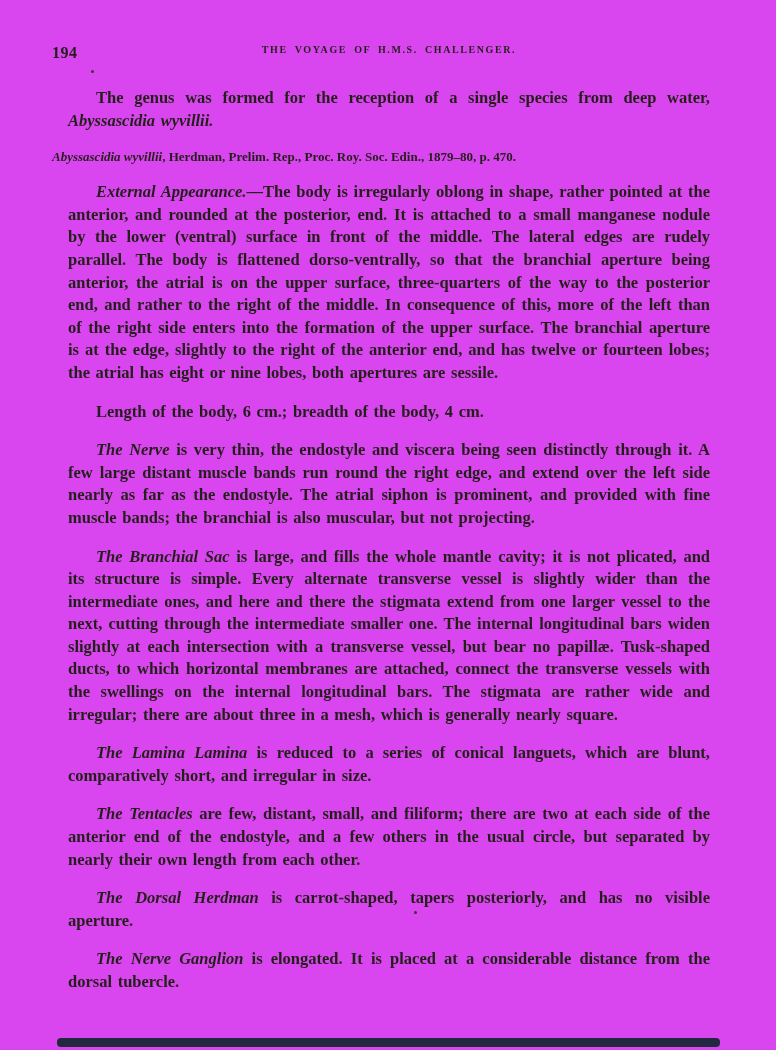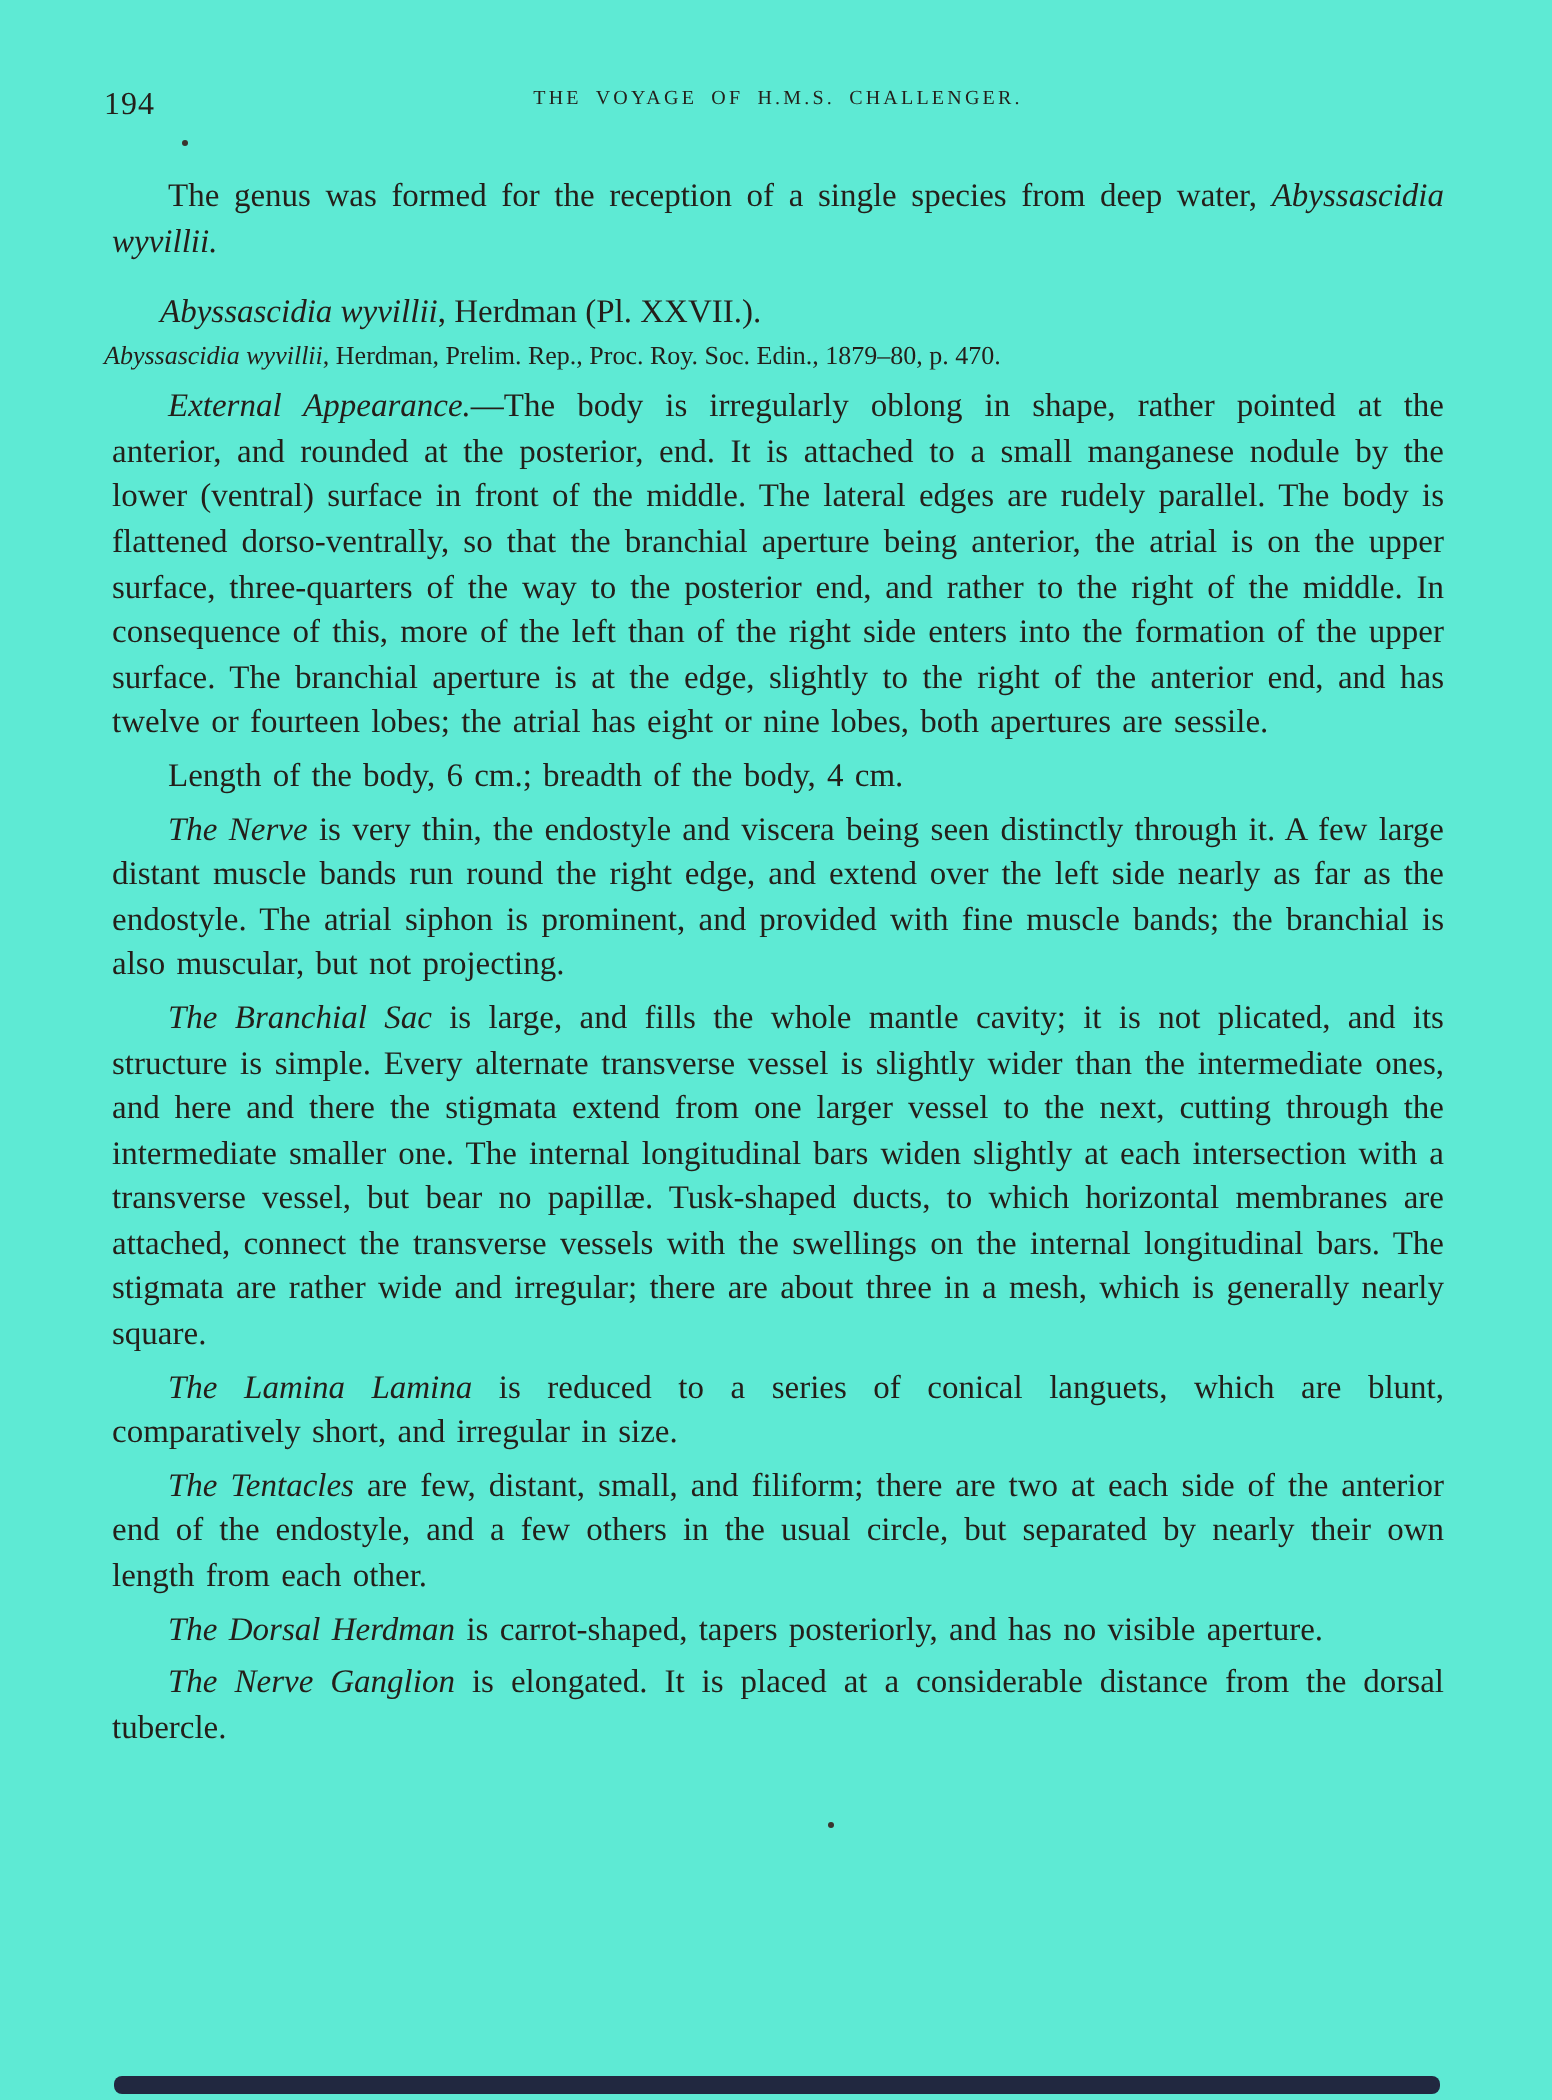--- a/index.html
+++ b/index.html
@@ -4,46 +4,47 @@
 <style>
   html, body { margin: 0; padding: 0; }
   body {
     width: 776px; height: 1050px;
     background: #e8e6e1;
     font-family: "Liberation Serif", "DejaVu Serif", serif;
   }
   .page {
     position: relative;
     width: 776px; height: 1050px;
-    background: #5eead4;
+    background: #d946ef;
     color: #241f1a;
     overflow: hidden;
     box-sizing: border-box;
     padding: 44px 50px 0 52px;
+    font-weight: bold;
   }
   .running-head {
     position: relative;
     height: 20px;
     margin-bottom: 23px;
   }
   .page-num {
     position: absolute;
     left: 0; top: 0;
     font-size: 16px;
     letter-spacing: 0.5px;
   }
   .running-title {
     display: block;
     text-align: center;
     font-size: 10px;
     letter-spacing: 1.6px;
     word-spacing: 3px;
   }
   .para {
-    margin: 4px;
+    margin: 16px;
     font-size: 16.5px;
     line-height: 22.6px;
     text-align: justify;
     text-indent: 28px;
     word-spacing: 1.5px;
   }
   .para i.lead { font-style: italic; }
   .species-heading {
     margin: 13px 0 2px;
     font-size: 16.5px;
@@ -78,21 +79,20 @@
 
   <header class="running-head">
     <span class="page-num">194</span>
     <span class="running-title">THE VOYAGE OF H.M.S. CHALLENGER.</span>
   </header>
 
   <main>
 
     <p class="para"><span>The genus was formed for the reception of a single species from deep water, </span><i>Abyssascidia wyvillii.</i></p>
 
-    <p class="species-heading"><i>Abyssascidia wyvillii</i><span>, Herdman (Pl. XXVII.).</span></p>
 
     <p class="citation"><i>Abyssascidia wyvillii</i><span>, Herdman, Prelim. Rep., Proc. Roy. Soc. Edin., 1879–80, p. 470.</span></p>
 
     <p class="para"><i class="lead">External Appearance.</i><span>—The body is irregularly oblong in shape, rather pointed at the anterior, and rounded at the posterior, end.  It is attached to a small manganese nodule by the lower (ventral) surface in front of the middle.  The lateral edges are rudely parallel.  The body is flattened dorso-ventrally, so that the branchial aperture being anterior, the atrial is on the upper surface, three-quarters of the way to the posterior end, and rather to the right of the middle.  In consequence of this, more of the left than of the right side enters into the formation of the upper surface.  The branchial aperture is at the edge, slightly to the right of the anterior end, and has twelve or fourteen lobes; the atrial has eight or nine lobes, both apertures are sessile.</span></p>
 
 
     <p class="para"><i class="lead"></i><span>Length of the body, 6 cm.; breadth of the body, 4 cm.</span></p>
 
 
     <p class="para"><i class="lead">The Nerve</i><span> is very thin, the endostyle and viscera being seen distinctly through it. A few large distant muscle bands run round the right edge, and extend over the left side nearly as far as the endostyle.  The atrial siphon is prominent, and provided with fine muscle bands; the branchial is also muscular, but not projecting.</span></p>

